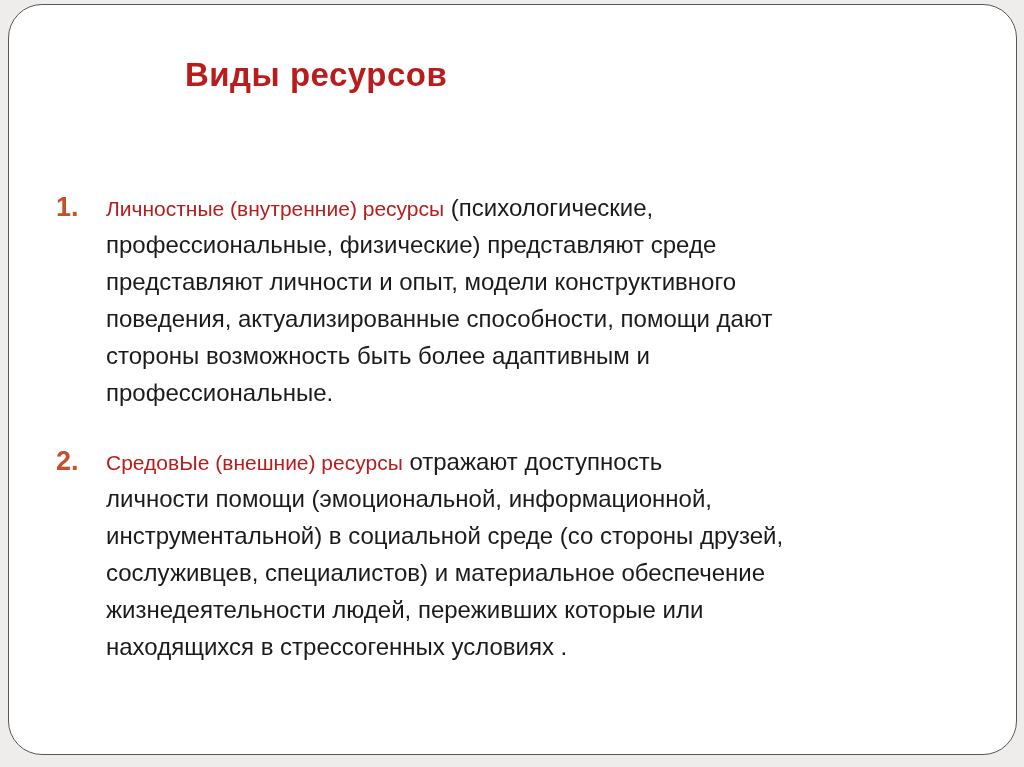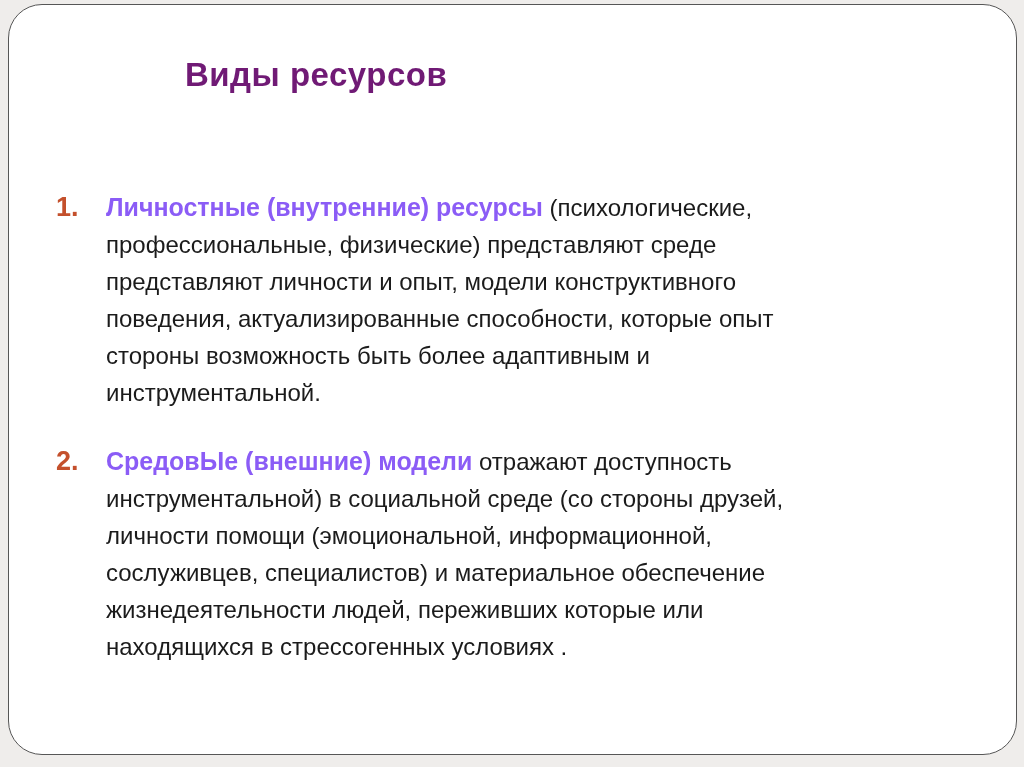--- a/index.html
+++ b/index.html
@@ -25,21 +25,21 @@
     border-radius: 34px;
     box-sizing: border-box;
   }
   .title {
     position: absolute;
     left: 176px;
     top: 51px;
     margin: 0;
     font-size: 33px;
     font-weight: bold;
-    color: #701a75;
+    color: #b91c1c;
     letter-spacing: 0.5px;
   }
   .items {
     margin: 0;
     padding: 0;
     list-style: none;
   }
   .item {
     position: absolute;
     left: 47px;
@@ -61,47 +61,47 @@
     font-size: 24px;
     color: #1b1b1b;
     line-height: 37px;
   }
   .line {
     height: 37px;
     line-height: 37px;
     white-space: nowrap;
   }
   .run-bold {
-    font-weight: bold;
-    color: #8b5cf6;
-    font-size: 25px;
+    font-weight: normal;
+    color: #b91c1c;
+    font-size: 21px;
   }
 </style>
 </head>
 <body>
 
 <div class="slide">
   <h1 class="title">Виды ресурсов</h1>
   <ol class="items">
       <li class="item">
         <span class="num">1.</span>
         <div class="text">
           <div class="line"><span class="run-bold">Личностные (внутренние) ресурсы</span><span class="run-regular"> (психологические,</span></div>
           <div class="line"><span class="run-regular">профессиональные, физические) представляют среде</span></div>
           <div class="line"><span class="run-regular">представляют личности и опыт, модели конструктивного</span></div>
-          <div class="line"><span class="run-regular">поведения, актуализированные способности, которые опыт</span></div>
+          <div class="line"><span class="run-regular">поведения, актуализированные способности, помощи дают</span></div>
           <div class="line"><span class="run-regular">стороны возможность быть более адаптивным и</span></div>
-          <div class="line"><span class="run-regular">инструментальной.</span></div>
+          <div class="line"><span class="run-regular">профессиональные.</span></div>
         </div>
       </li>
       <li class="item">
         <span class="num">2.</span>
         <div class="text">
-          <div class="line"><span class="run-bold">СредовЫе (внешние) модели</span><span class="run-regular"> отражают доступность</span></div>
+          <div class="line"><span class="run-bold">СредовЫе (внешние) ресурсы</span><span class="run-regular"> отражают доступность</span></div>
+          <div class="line"><span class="run-regular">личности помощи (эмоциональной, информационной,</span></div>
           <div class="line"><span class="run-regular">инструментальной) в социальной среде (со стороны друзей,</span></div>
-          <div class="line"><span class="run-regular">личности помощи (эмоциональной, информационной,</span></div>
           <div class="line"><span class="run-regular">сослуживцев, специалистов) и материальное обеспечение</span></div>
           <div class="line"><span class="run-regular">жизнедеятельности людей, переживших которые или</span></div>
           <div class="line"><span class="run-regular">находящихся в стрессогенных условиях .</span></div>
         </div>
       </li>
     </ol>
 </div>
 
 </body></html>

